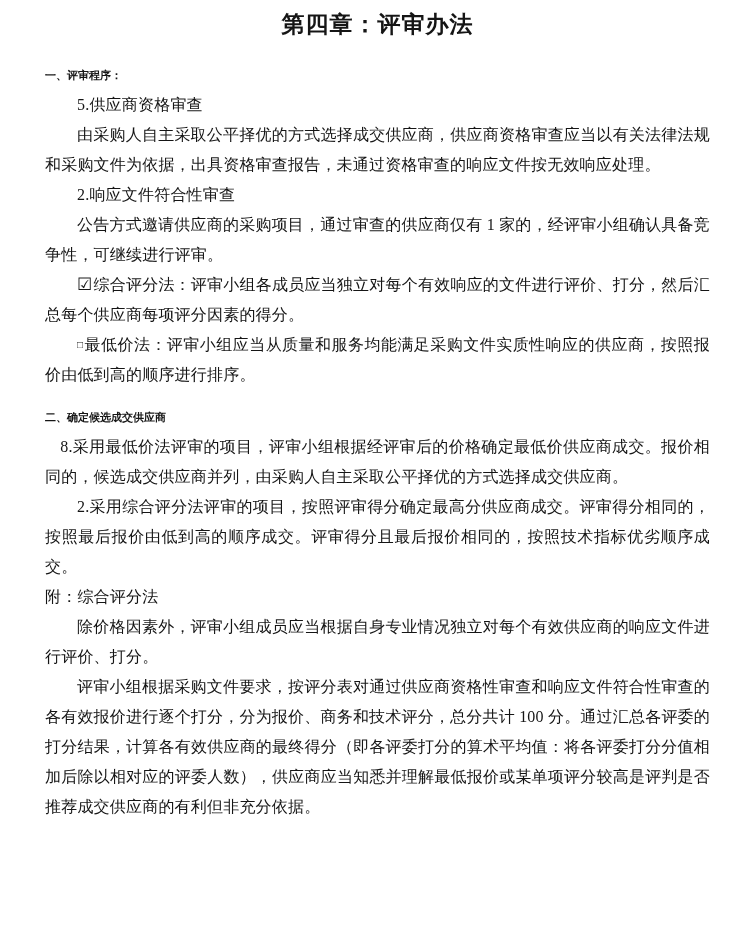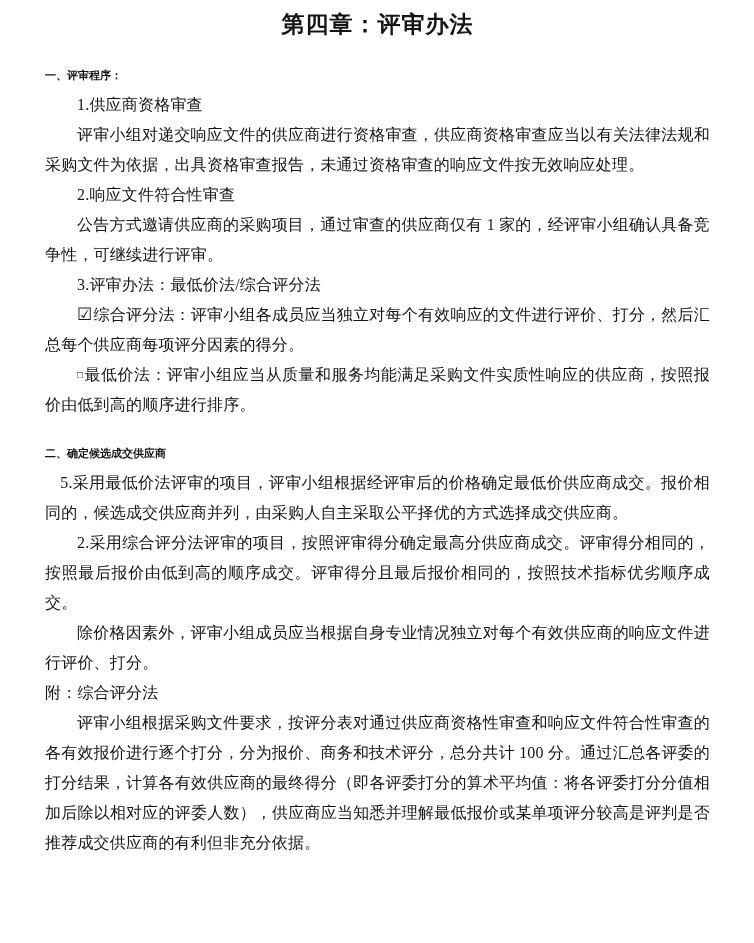--- a/index.html
+++ b/index.html
@@ -42,60 +42,59 @@
     line-height: 30px;
     text-align: justify;
     letter-spacing: 0.2px;
   }
   .indent2 { text-indent: 2em; }
   .hang1 { margin-left: 1.1em; text-indent: 0.95em; }
   .flush { text-indent: 0; }
   .sp8 { margin-top: 8px; }
   .sp6 { margin-top: 6px; }
   .sp5 { margin-top: 5px; }
-  .sp2 { margin-top: 18px; }
+  .sp2 { margin-top: 12px; }
   .box-small {
     font-size: 10px;
     vertical-align: 2px;
     padding-right: 1px;
   }
   .box-checked {
     font-size: 17px;
     padding-right: 1px;
   }
 </style>
 </head>
 <body>
 
 <div class="page">
 
   <h1 class="doc-title"><span>第四章：评审办法</span></h1>
 
   <h2 class="sec-heading">一、评审程序：</h2>
 
-  <p class="para indent2">1.供应商资格审查</p>
+  <p class="para indent2">5.供应商资格审查</p>
 
-  <p class="para indent2">评审小组对递交响应文件的供应商进行资格审查，供应商资格审查应当以有关法律法规和采购文件为依据，出具资格审查报告，未通过资格审查的响应文件按无效响应处理。</p>
+  <p class="para indent2">由采购人自主采取公平择优的方式选择成交供应商，供应商资格审查应当以有关法律法规和采购文件为依据，出具资格审查报告，未通过资格审查的响应文件按无效响应处理。</p>
 
   <p class="para indent2">2.响应文件符合性审查</p>
 
 
   <p class="para indent2 sp8">公告方式邀请供应商的采购项目，通过审查的供应商仅有 1 家的，经评审小组确认具备竞争性，可继续进行评审。</p>
 
-  <p class="para indent2 sp6">3.评审办法：最低价法/综合评分法</p>
 
   <p class="para indent2"><span class="box-checked">☑</span><span>综合评分法：评审小组各成员应当独立对每个有效响应的文件进行评价、打分，然后汇总每个供应商每项评分因素的得分。</span></p>
 
   <p class="para indent2 sp5"><span class="box-small">□</span><span>最低价法：评审小组应当从质量和服务均能满足采购文件实质性响应的供应商，按照报价由低到高的顺序进行排序。</span></p>
 
   <h2 class="sec-heading sp2">二、确定候选成交供应商</h2>
 
-  <p class="para hang1">5.采用最低价法评审的项目，评审小组根据经评审后的价格确定最低价供应商成交。报价相同的，候选成交供应商并列，由采购人自主采取公平择优的方式选择成交供应商。</p>
+  <p class="para hang1">8.采用最低价法评审的项目，评审小组根据经评审后的价格确定最低价供应商成交。报价相同的，候选成交供应商并列，由采购人自主采取公平择优的方式选择成交供应商。</p>
 
   <p class="para indent2">2.采用综合评分法评审的项目，按照评审得分确定最高分供应商成交。评审得分相同的，按照最后报价由低到高的顺序成交。评审得分且最后报价相同的，按照技术指标优劣顺序成交。</p>
 
+  <p class="para flush">附：综合评分法</p>
+
   <p class="para indent2">除价格因素外，评审小组成员应当根据自身专业情况独立对每个有效供应商的响应文件进行评价、打分。</p>
-
-  <p class="para flush">附：综合评分法</p>
 
   <p class="para indent2">评审小组根据采购文件要求，按评分表对通过供应商资格性审查和响应文件符合性审查的各有效报价进行逐个打分，分为报价、商务和技术评分，总分共计 100 分。通过汇总各评委的打分结果，计算各有效供应商的最终得分（即各评委打分的算术平均值：将各评委打分分值相加后除以相对应的评委人数），供应商应当知悉并理解最低报价或某单项评分较高是评判是否推荐成交供应商的有利但非充分依据。</p>
 
 </div>
 
 </body></html>

